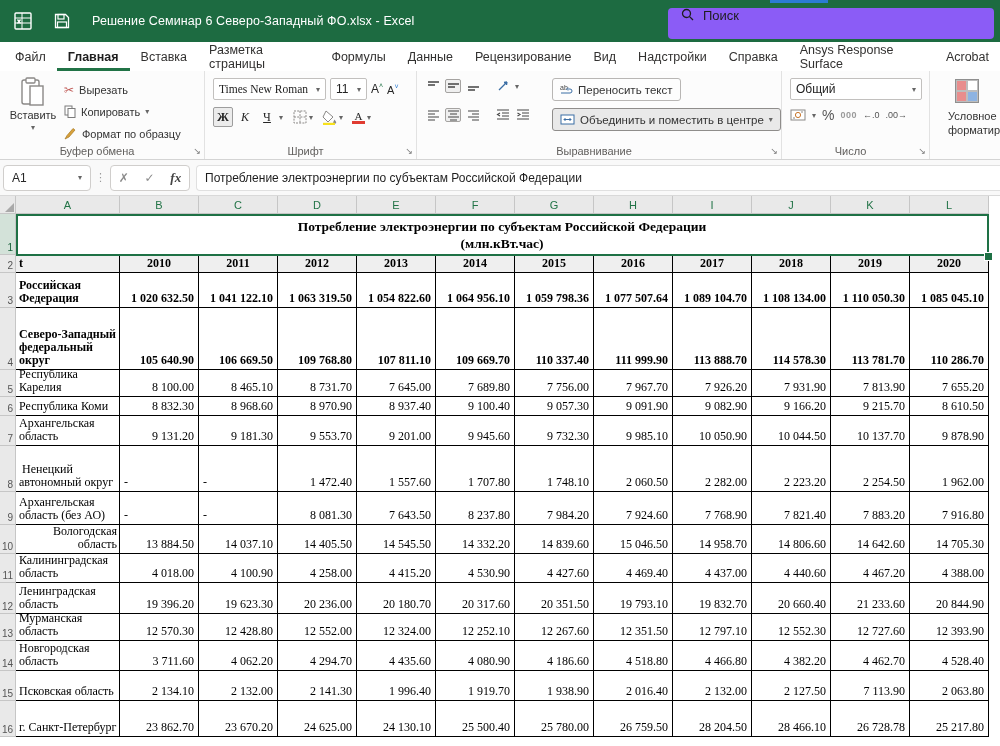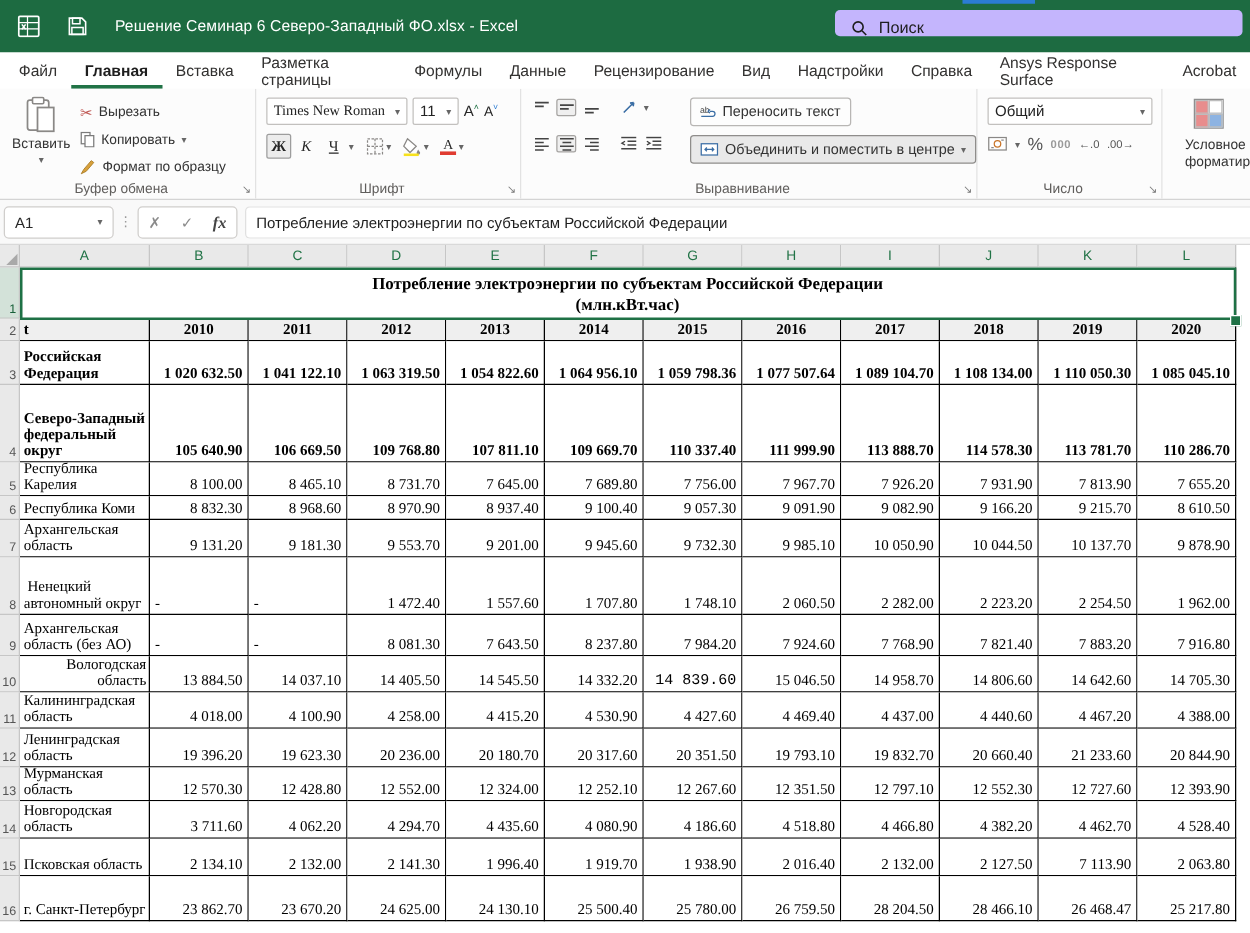--- a/index.html
+++ b/index.html
@@ -5,22 +5,22 @@
   html,body{margin:0;padding:0;}
   body{width:1000px;height:746px;overflow:hidden;position:relative;background:#fff;
        font-family:"Liberation Sans","DejaVu Sans",sans-serif;font-size:12px;color:#262626;}
   
   .titlebar{position:absolute;top:0;left:0;width:1000px;height:42px;background:#1d6b41;color:#fff;
             display:flex;align-items:center;}
   .blue-strip{position:absolute;top:0;left:770px;width:58px;height:3px;background:#2b7cd3;}
   .tb-icon{margin-left:14px;display:flex;align-items:center;}
   .tb-save{margin-left:22px;}
   .tb-title{margin-left:22px;font-size:12.5px;letter-spacing:.1px;}
-  .searchbox{position:absolute;left:668px;top:8px;width:326px;height:21px;background:#c4b5fd;
-             border-radius:4px;display:flex;align-items:flex-end;gap:9px;padding-left:13px;
+  .searchbox{position:absolute;left:668px;top:8px;width:326px;height:31px;background:#8b5cf6;
+             border-radius:4px;display:flex;align-items:flex-start;gap:9px;padding-left:13px;
              color:#1e1e1e;font-size:13px;box-sizing:border-box;}
   
   .tabrow{position:absolute;top:42px;left:0;width:1000px;height:29px;background:#fff;
           display:flex;align-items:stretch;padding-left:4px;box-sizing:border-box;}
   .rtab{display:flex;align-items:center;padding:0 11px;font-size:12.5px;color:#323130;cursor:default;}
   .rtab.active{font-weight:bold;color:#1e1e1e;border-bottom:3px solid #217346;padding-top:3px;}
   
   .ribbon{position:absolute;top:71px;left:0;width:1000px;height:89px;background:#fcfcfc;
           border-bottom:1px solid #d4d4d4;box-sizing:border-box;overflow:hidden;}
   .rgroup{position:absolute;top:0;height:88px;border-right:1px solid #e2e2e2;box-sizing:border-box;}
@@ -496,21 +496,21 @@
       <div class="cell num" style="width: 79px;">7 916.80</div>
     </div>
     <div class="srow" style="height: 29px;">
       <div class="rowhdr">10</div>
       <div class="cell lbl" style="width: 104px; text-align: right;">Вологодская область</div>
       <div class="cell num" style="width: 79px;">13 884.50</div>
       <div class="cell num" style="width: 79px;">14 037.10</div>
       <div class="cell num" style="width: 79px;">14 405.50</div>
       <div class="cell num" style="width: 79px;">14 545.50</div>
       <div class="cell num" style="width: 79px;">14 332.20</div>
-      <div class="cell num" style="width: 79px; font-family: Liberation Mono, monospace;">14 839.60</div>
+      <div class="cell num" style="width: 79px;">14 839.60</div>
       <div class="cell num" style="width: 79px;">15 046.50</div>
       <div class="cell num" style="width: 79px;">14 958.70</div>
       <div class="cell num" style="width: 79px;">14 806.60</div>
       <div class="cell num" style="width: 79px;">14 642.60</div>
       <div class="cell num" style="width: 79px;">14 705.30</div>
     </div>
     <div class="srow" style="height: 29px;">
       <div class="rowhdr">11</div>
       <div class="cell lbl" style="width: 104px;">Калининградская область</div>
       <div class="cell num" style="width: 79px;">4 018.00</div>
@@ -590,18 +590,18 @@
       <div class="cell lbl" style="width: 104px;">г. Санкт-Петербург</div>
       <div class="cell num" style="width: 79px;">23 862.70</div>
       <div class="cell num" style="width: 79px;">23 670.20</div>
       <div class="cell num" style="width: 79px;">24 625.00</div>
       <div class="cell num" style="width: 79px;">24 130.10</div>
       <div class="cell num" style="width: 79px;">25 500.40</div>
       <div class="cell num" style="width: 79px;">25 780.00</div>
       <div class="cell num" style="width: 79px;">26 759.50</div>
       <div class="cell num" style="width: 79px;">28 204.50</div>
       <div class="cell num" style="width: 79px;">28 466.10</div>
-      <div class="cell num" style="width: 79px;">26 468.47</div>
+      <div class="cell num" style="width: 79px;">26 728.78</div>
       <div class="cell num" style="width: 79px;">25 217.80</div>
     </div>
     <div class="sel-overlay" style="left: 16px; top: 18px; width: 973px; height: 42px;"></div>
     <div class="sel-handle" style="left: 984px; top: 56px;"></div>
   </div>
 
 </body></html>

